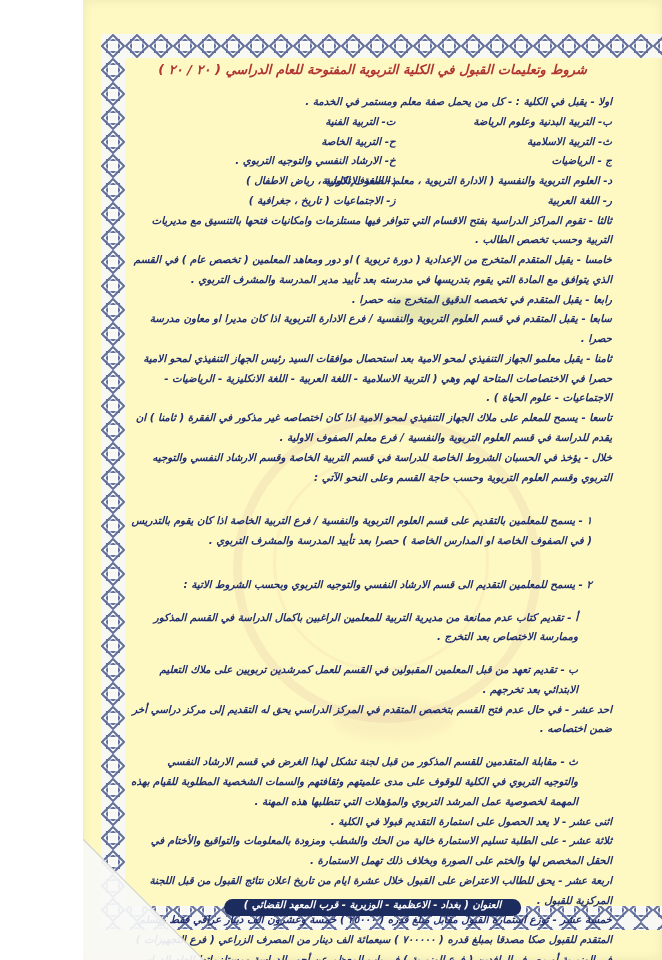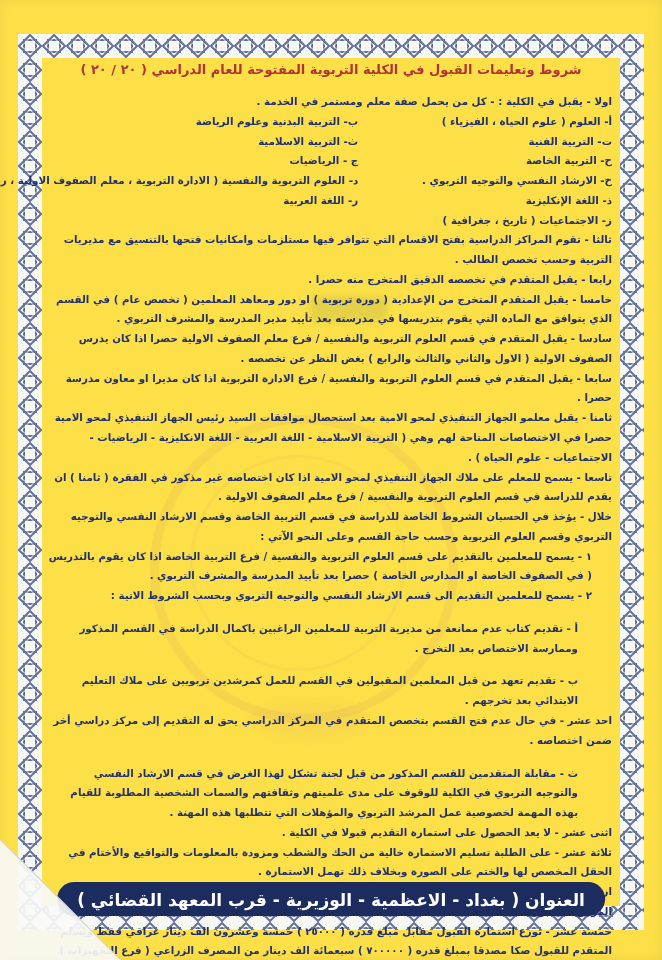--- a/index.html
+++ b/index.html
@@ -2,60 +2,61 @@
 <html lang="ar" dir="rtl"><head>
 <meta charset="utf-8">
 <style>
   html,body { margin:0; padding:0; }
   body {
     width:662px; height:960px;
     background:#ffffff;
     font-family:"DejaVu Sans", sans-serif;
   }
   .page {
-    position:relative; width:662px; height:960px;
-    background:#fde047;
+    position:relative; width:579px; height:960px;
+    background:#fef9c3;
     overflow:hidden;
     direction:rtl;
     box-shadow: inset 0 0 12px rgba(0,0,0,0.07);
+    font-style: italic;
   }
   .border-svg { position:absolute; left:18px; top:34px; }
   .page-title {
     position:absolute; top:62px; left:30px; right:30px;
     text-align:center;
     color:#b13434;
     font-weight:bold;
     font-size:13px;
     letter-spacing:0.2px;
   }
   .content {
     position:absolute; top:92px; right:50px; left:48px;
     color:#22306e;
     font-size:10.3px;
     font-weight:bold;
     text-align:right;
     line-height:1.92;
   }
   .line { position:relative; }
-  .indent-1 { padding-right:20px; }
+  .indent-1 { padding-right:20px;margin-top:24px; }
   .indent-2 { padding-right:34px;margin-top:13px; }
   .lab { white-space:nowrap; }
   .dept-grid {
     display:grid;
     grid-template-columns:45% 55%;
   }
   .dept-cell { white-space:nowrap; overflow:visible; }
   .footer-pill {
     position:absolute; bottom:44px; left:50%;
     transform:translateX(-50%);
     background:#1d2c5f;
     color:#ffffff;
     font-weight:bold;
-    font-size:17px;
-    padding:8px 20px 6px 20px;
+    font-size:10px;
+    padding:0 20px 6px 20px;
     border-radius:18px;
     white-space:nowrap;
   }
   
   .stamp-circle {
     position:absolute; top:415px; left:150px;
     width:290px; height:290px;
     border:9px solid rgba(198,122,122,0.10);
     border-radius:50%;
     pointer-events:none;
@@ -120,37 +121,35 @@
   <div class="stamp-circle"></div>
   <div class="stamp-circle-inner"></div>
   <div class="logo-smudge"></div>
   <div class="logo-smudge2"></div>
 
   <div class="page-title">شروط وتعليمات القبول في الكلية التربوية المفتوحة للعام الدراسي (   ٢٠  /   ٢٠  )</div>
 
   <div class="content" id="items">
       <div class="line indent-0"><span class="lab">اولا - </span><span>يقبل في الكلية : - كل من يحمل صفة معلم ومستمر في الخدمة .</span></div>
       <div class="dept-grid">
-        <div class="dept-cell">أ- العلوم ( علوم الحياة ، الفيزياء )</div>
         <div class="dept-cell">ب- التربية البدنية وعلوم الرياضة</div>
         <div class="dept-cell">ت- التربية الفنية</div>
         <div class="dept-cell">ث- التربية الاسلامية</div>
         <div class="dept-cell">ح- التربية الخاصة</div>
         <div class="dept-cell">ج - الرياضيات</div>
         <div class="dept-cell">خ- الارشاد النفسي والتوجيه التربوي .</div>
         <div class="dept-cell">د- العلوم التربوية والنفسية ( الادارة التربوية ، معلم الصفوف الاولية ، رياض الاطفال )</div>
         <div class="dept-cell">ذ- اللغة الإنكليزية</div>
         <div class="dept-cell">ر- اللغة العربية</div>
         <div class="dept-cell">ز- الاجتماعيات ( تاريخ ، جغرافية )</div>
         <div class="dept-cell"></div>
       </div>
       <div class="line indent-0"><span class="lab">ثالثا - </span><span>تقوم المراكز الدراسية بفتح الاقسام التي تتوافر فيها مستلزمات وامكانيات فتحها بالتنسيق مع مديريات التربية وحسب تخصص الطالب .</span></div>
+      <div class="line indent-0"><span class="lab">خامسا - </span><span>يقبل المتقدم المتخرج من الإعدادية ( دورة تربوية ) او دور ومعاهد المعلمين ( تخصص عام ) في القسم الذي يتوافق مع المادة التي يقوم بتدريسها في مدرسته بعد تأييد مدير المدرسة والمشرف التربوي .</span></div>
       <div class="line indent-0"><span class="lab">رابعا - </span><span>يقبل المتقدم في تخصصه الدقيق المتخرج منه حصرا .</span></div>
-      <div class="line indent-0"><span class="lab">خامسا - </span><span>يقبل المتقدم المتخرج من الإعدادية ( دورة تربوية ) او دور ومعاهد المعلمين ( تخصص عام ) في القسم الذي يتوافق مع المادة التي يقوم بتدريسها في مدرسته بعد تأييد مدير المدرسة والمشرف التربوي .</span></div>
-      <div class="line indent-0"><span class="lab">سادسا - </span><span>يقبل المتقدم في قسم العلوم التربوية والنفسية / فرع معلم الصفوف الاولية حصرا اذا كان يدرس الصفوف الاولية ( الاول والثاني والثالث والرابع ) بغض النظر عن تخصصه .</span></div>
       <div class="line indent-0"><span class="lab">سابعا - </span><span>يقبل المتقدم في قسم العلوم التربوية والنفسية / فرع الادارة التربوية اذا كان مديرا او معاون مدرسة حصرا .</span></div>
       <div class="line indent-0"><span class="lab">ثامنا - </span><span>يقبل معلمو الجهاز التنفيذي لمحو الامية بعد استحصال موافقات السيد رئيس الجهاز التنفيذي لمحو الامية حصرا في الاختصاصات المتاحة لهم وهي ( التربية الاسلامية - اللغة العربية - اللغة الانكليزية - الرياضيات - الاجتماعيات - علوم الحياة ) .</span></div>
       <div class="line indent-0"><span class="lab">تاسعا - </span><span>يسمح للمعلم على ملاك الجهاز التنفيذي لمحو الامية اذا كان اختصاصه غير مذكور في الفقرة ( ثامنا ) ان يقدم للدراسة في قسم العلوم التربوية والنفسية / فرع معلم الصفوف الاولية .</span></div>
       <div class="line indent-0"><span class="lab">خلال - </span><span>يؤخذ في الحسبان الشروط الخاصة للدراسة في قسم التربية الخاصة وقسم الارشاد النفسي والتوجيه التربوي وقسم العلوم التربوية وحسب حاجة القسم وعلى النحو الآتي :</span></div>
       <div class="line indent-1"><span class="lab">١ - </span><span>يسمح للمعلمين بالتقديم على قسم العلوم التربوية والنفسية / فرع التربية الخاصة اذا كان يقوم بالتدريس ( في الصفوف الخاصة او المدارس الخاصة ) حصرا بعد تأييد المدرسة والمشرف التربوي .</span></div>
       <div class="line indent-1"><span class="lab">٢ - </span><span>يسمح للمعلمين التقديم الى قسم الارشاد النفسي والتوجيه التربوي وبحسب الشروط الاتية :</span></div>
       <div class="line indent-2"><span class="lab">أ - </span><span>تقديم كتاب عدم ممانعة من مديرية التربية للمعلمين الراغبين باكمال الدراسة في القسم المذكور وممارسة الاختصاص بعد التخرج .</span></div>
       <div class="line indent-2"><span class="lab">ب - </span><span>تقديم تعهد من قبل المعلمين المقبولين في القسم للعمل كمرشدين تربويين على ملاك التعليم الابتدائي بعد تخرجهم .</span></div>
       <div class="line indent-0"><span class="lab">احد عشر - </span><span>في حال عدم فتح القسم بتخصص المتقدم في المركز الدراسي يحق له التقديم إلى مركز دراسي أخر ضمن اختصاصه .</span></div>
       <div class="line indent-2"><span class="lab">ث - </span><span>مقابلة المتقدمين للقسم المذكور من قبل لجنة تشكل لهذا الغرض في قسم الارشاد النفسي والتوجيه التربوي في الكلية للوقوف على مدى علميتهم وثقافتهم والسمات الشخصية المطلوبة للقيام بهذه المهمة لخصوصية عمل المرشد التربوي والمؤهلات التي تتطلبها هذه المهنة .</span></div>

